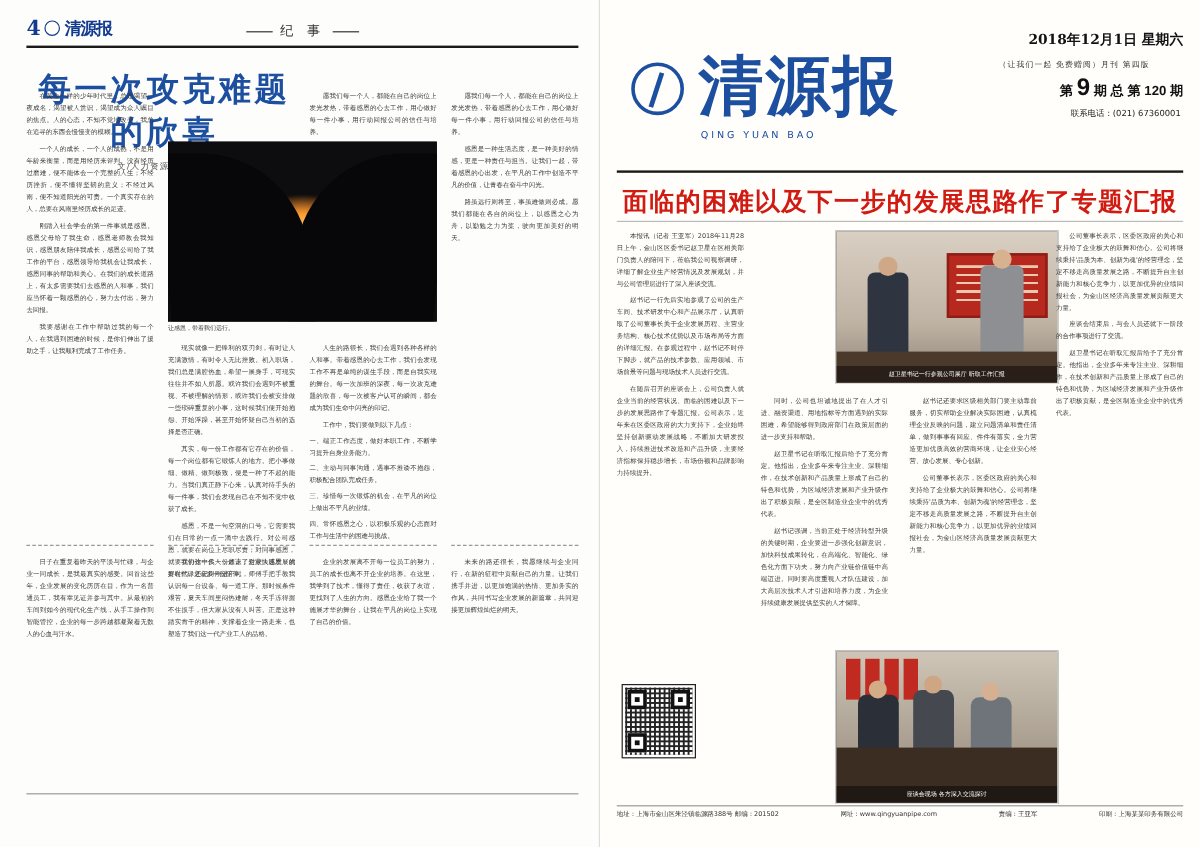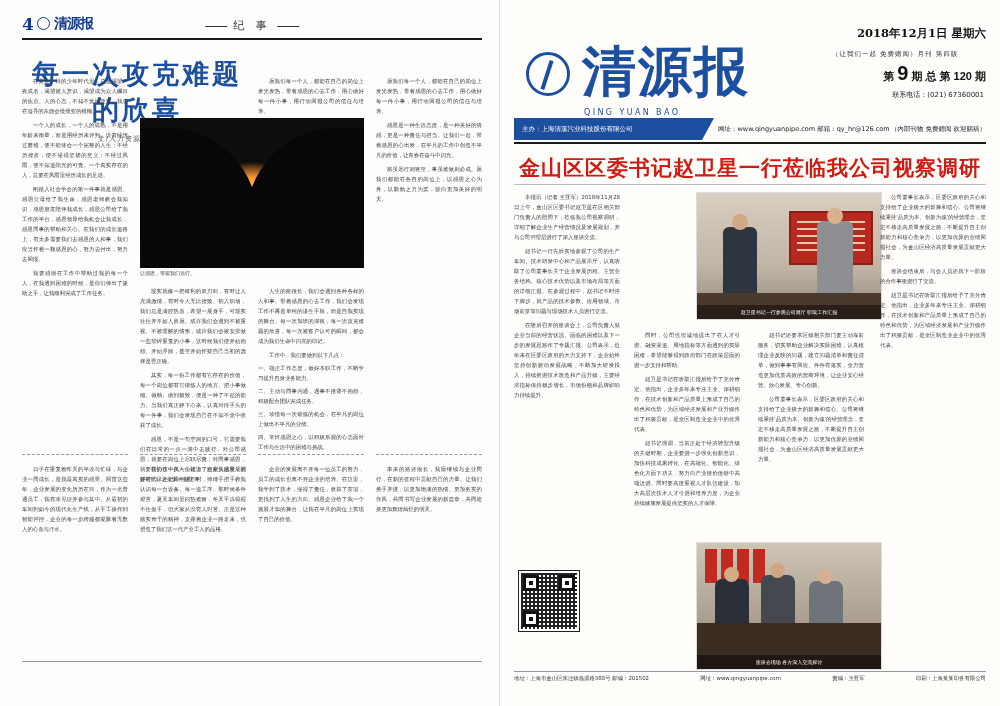--- a/index.html
+++ b/index.html
@@ -353,28 +353,23 @@
       <div class="mh-issue">
         <span>第</span>
         <b class="big">9</b>
         <span>期 总 第</span>
         <b>120</b>
         <span>期</span>
       </div>
 
       <div class="mh-contact">联系电话：(021) 67360001</div>
 
-      <div class="mh-bar">
-        <div class="mh-bar-blue">主办：上海清溪污业科技股份有限公司</div>
-        <div class="mh-bar-rest">网址：www.qingyuanpipe.com    邮箱：qy_hr@126.com</div>
-        <div class="mh-bar-right">（内部刊物 免费赠阅 欢迎赐稿）</div>
-      </div>
       <div class="mh-rule"></div>
 
-      <div class="rp-headline">金山区区委书记赵卫星一行莅临我公司视察调研</div>
+      <div class="rp-headline">面临的困难以及下一步的发展思路作了专题汇报</div>
       <div class="rp-headline-rule"></div>
 
       <div class="rp-cols">
 
         <div class="rcol r1">
           <div class="rtxt indent">本报讯（记者 王亚军）2018年11月28日上午，金山区区委书记赵卫星在区相关部门负责人的陪同下，莅临我公司视察调研，详细了解企业生产经营情况及发展规划，并与公司管理层进行了深入座谈交流。</div>
           <div class="rtxt indent" style="margin-top:4px">赵书记一行先后实地参观了公司的生产车间、技术研发中心和产品展示厅，认真听取了公司董事长关于企业发展历程、主营业务结构、核心技术优势以及市场布局等方面的详细汇报。在参观过程中，赵书记不时停下脚步，就产品的技术参数、应用领域、市场前景等问题与现场技术人员进行交流。</div>
           <div class="rtxt indent" style="margin-top:4px">在随后召开的座谈会上，公司负责人就企业当前的经营状况、面临的困难以及下一步的发展思路作了专题汇报。公司表示，近年来在区委区政府的大力支持下，企业始终坚持创新驱动发展战略，不断加大研发投入，持续推进技术改造和产品升级，主要经济指标保持稳步增长，市场份额和品牌影响力持续提升。</div>
         </div>
 

